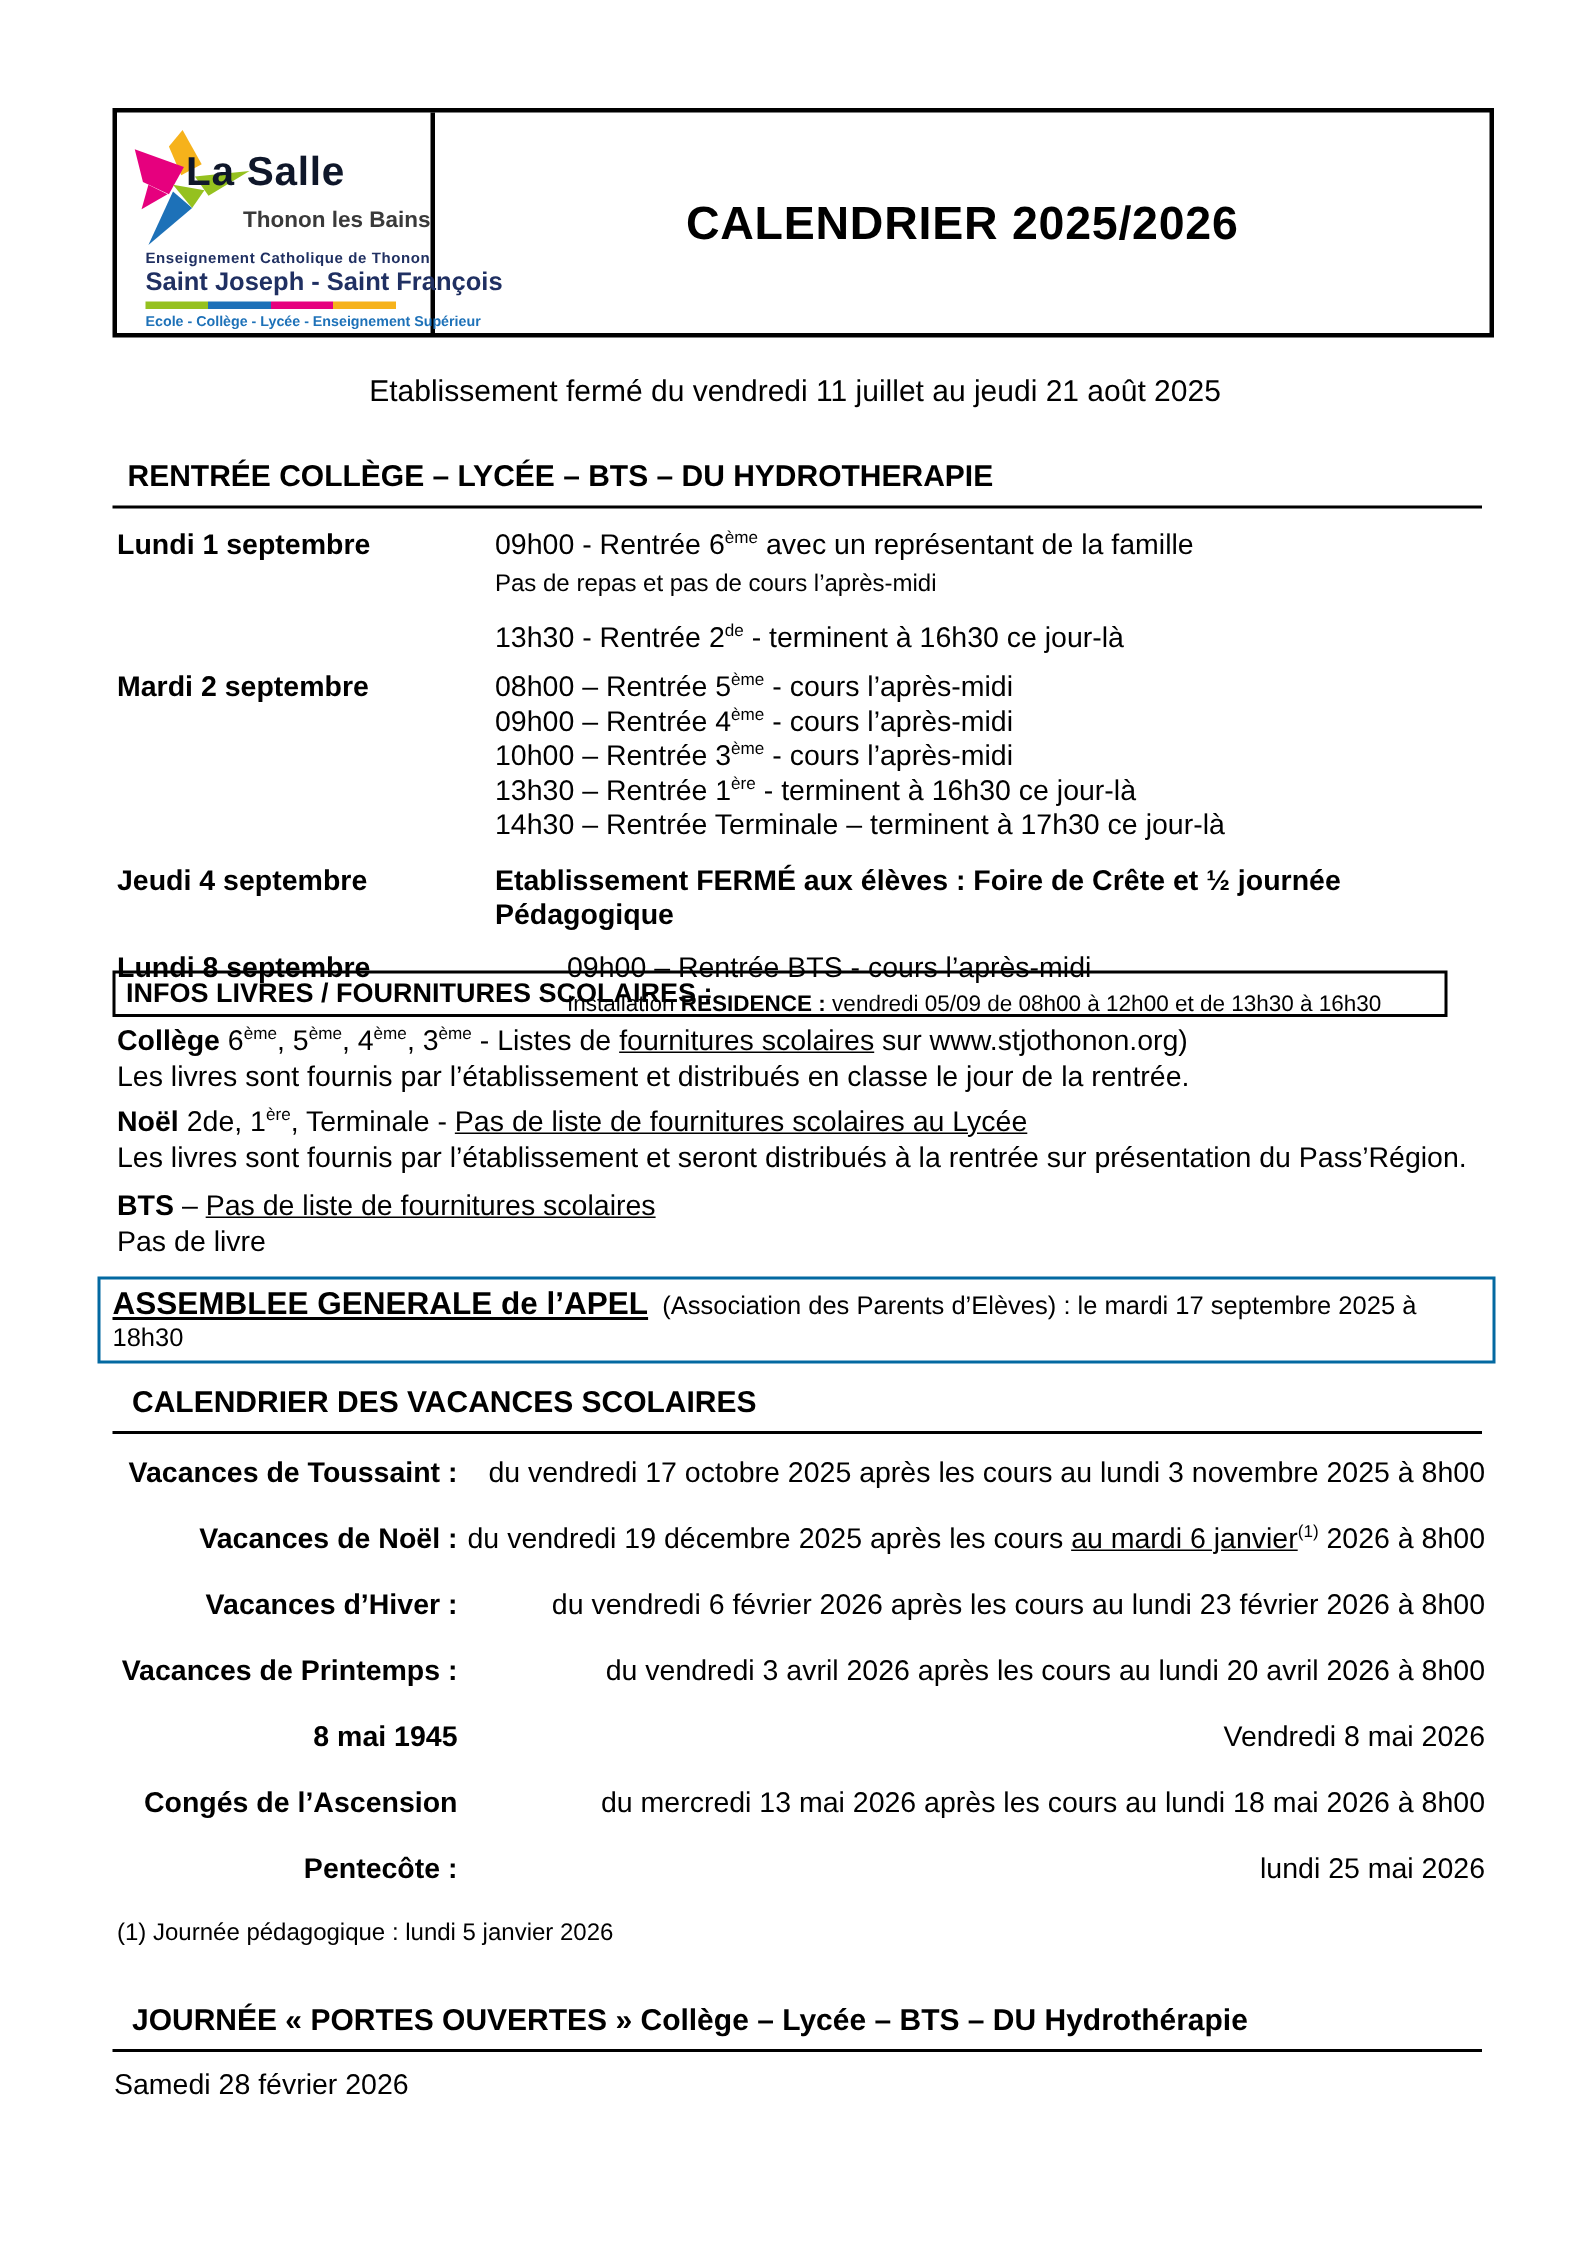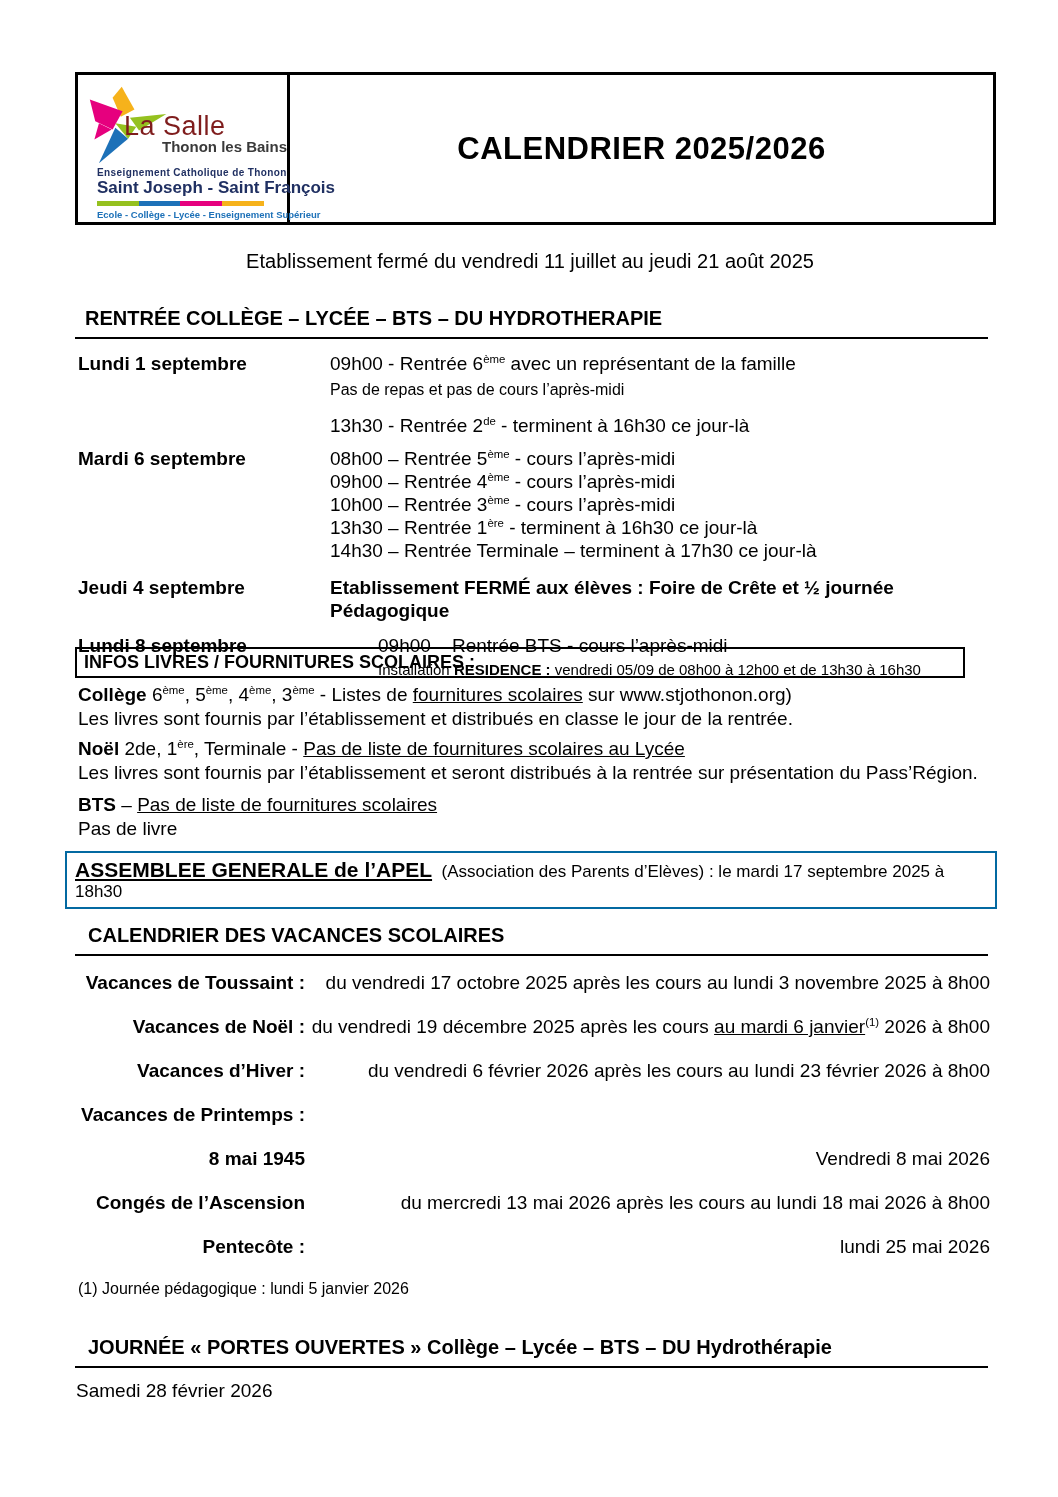--- a/index.html
+++ b/index.html
@@ -3,21 +3,21 @@
 <meta charset="utf-8">
 <style>
   html,body { margin:0; padding:0; background:#ffffff; }
   body { width:1058px; font-family:"Liberation Sans","DejaVu Sans",sans-serif; color:#000; }
   .page { position:relative; width:1058px; height:1497px; background:#fff; overflow:hidden; }
 
   
   .header-box { position:absolute; left:75px; top:72px; width:915px; height:147px; border:3px solid #000; display:flex; }
   .logo-cell { position:relative; width:209px; border-right:3px solid #000; flex:none; }
   .star-svg { position:absolute; left:10px; top:8px; }
-  .brand-name { position:absolute; left:46px; top:36px; font-size:27px; font-weight:normal; color:#7f1d1d; letter-spacing:0.5px; }
+  .brand-name { position:absolute; left:46px; top:24px; font-size:27px; font-weight:bold; color:#0f172a; letter-spacing:0.5px; }
   .brand-city { position:absolute; left:84px; top:63px; font-size:15px; font-weight:bold; color:#3a3a3a; }
   .brand-network { position:absolute; left:19px; top:92px; font-size:10px; font-weight:bold; color:#203062; letter-spacing:0.4px; white-space:nowrap; }
   .brand-schools { position:absolute; left:19px; top:103px; font-size:17px; font-weight:bold; color:#203062; white-space:nowrap; }
   .brand-bar { position:absolute; left:19px; top:126px; width:167px; height:5px;
     background:linear-gradient(to right,#95C11F 0 25%,#1D71B8 25% 50%,#E6007E 50% 75%,#F6B21B 75% 100%); }
   .brand-levels { position:absolute; left:19px; top:134px; font-size:9.5px; font-weight:bold; color:#1D71B8; white-space:nowrap; }
   .title-cell { flex:1; display:flex; align-items:center; justify-content:center; }
   .doc-title { font-size:31px; font-weight:bold; letter-spacing:0.5px; }
 
   
@@ -98,21 +98,21 @@
   <div class="schedule">
     <div class="sched-row">
       <div class="sched-date">Lundi 1 septembre</div>
       <div class="sched-lines">
         <div class="line"><span>09h00 - Rentrée 6</span><span class="sup">ème</span><span> avec un représentant de la famille</span></div>
         <div class="line small"><span>Pas de repas et pas de cours l’après-midi</span></div>
         <div class="line gap-top"><span>13h30 - Rentrée 2</span><span class="sup">de</span><span> - terminent à 16h30 ce jour-là</span></div>
       </div>
     </div>
     <div class="sched-row mt10">
-      <div class="sched-date">Mardi 6 septembre</div>
+      <div class="sched-date">Mardi 2 septembre</div>
       <div class="sched-lines">
         <div class="line"><span>08h00 – Rentrée 5</span><span class="sup">ème</span><span> - cours l’après-midi</span></div>
         <div class="line"><span>09h00 – Rentrée 4</span><span class="sup">ème</span><span> - cours l’après-midi</span></div>
         <div class="line"><span>10h00 – Rentrée 3</span><span class="sup">ème</span><span> - cours l’après-midi</span></div>
         <div class="line"><span>13h30 – Rentrée 1</span><span class="sup">ère</span><span> - terminent à 16h30 ce jour-là</span></div>
         <div class="line"><span>14h30 – Rentrée Terminale – terminent à 17h30 ce jour-là</span></div>
       </div>
     </div>
     <div class="sched-row mt14">
       <div class="sched-date">Jeudi 4 septembre</div>
@@ -155,20 +155,21 @@
     <div class="vac-row">
       <div class="vac-label">Vacances de Noël :</div>
       <div class="vac-text"><span>du vendredi 19 décembre 2025 après les cours </span><span class="u">au mardi 6 janvier</span><span class="sup">(1)</span><span> 2026 à 8h00</span></div>
     </div>
     <div class="vac-row">
       <div class="vac-label">Vacances d’Hiver :</div>
       <div class="vac-text"><span>du vendredi 6 février 2026 après les cours au lundi 23 février 2026 à 8h00</span></div>
     </div>
     <div class="vac-row">
       <div class="vac-label">Vacances de Printemps :</div>
+      <div class="vac-text"><span>du vendredi 3 avril 2026 après les cours au lundi 20 avril 2026 à 8h00</span></div>
     </div>
     <div class="vac-row">
       <div class="vac-label">8 mai 1945</div>
       <div class="vac-text"><span>Vendredi 8 mai 2026</span></div>
     </div>
     <div class="vac-row">
       <div class="vac-label">Congés de l’Ascension</div>
       <div class="vac-text"><span>du mercredi 13 mai 2026 après les cours au lundi 18 mai 2026 à 8h00</span></div>
     </div>
     <div class="vac-row">

